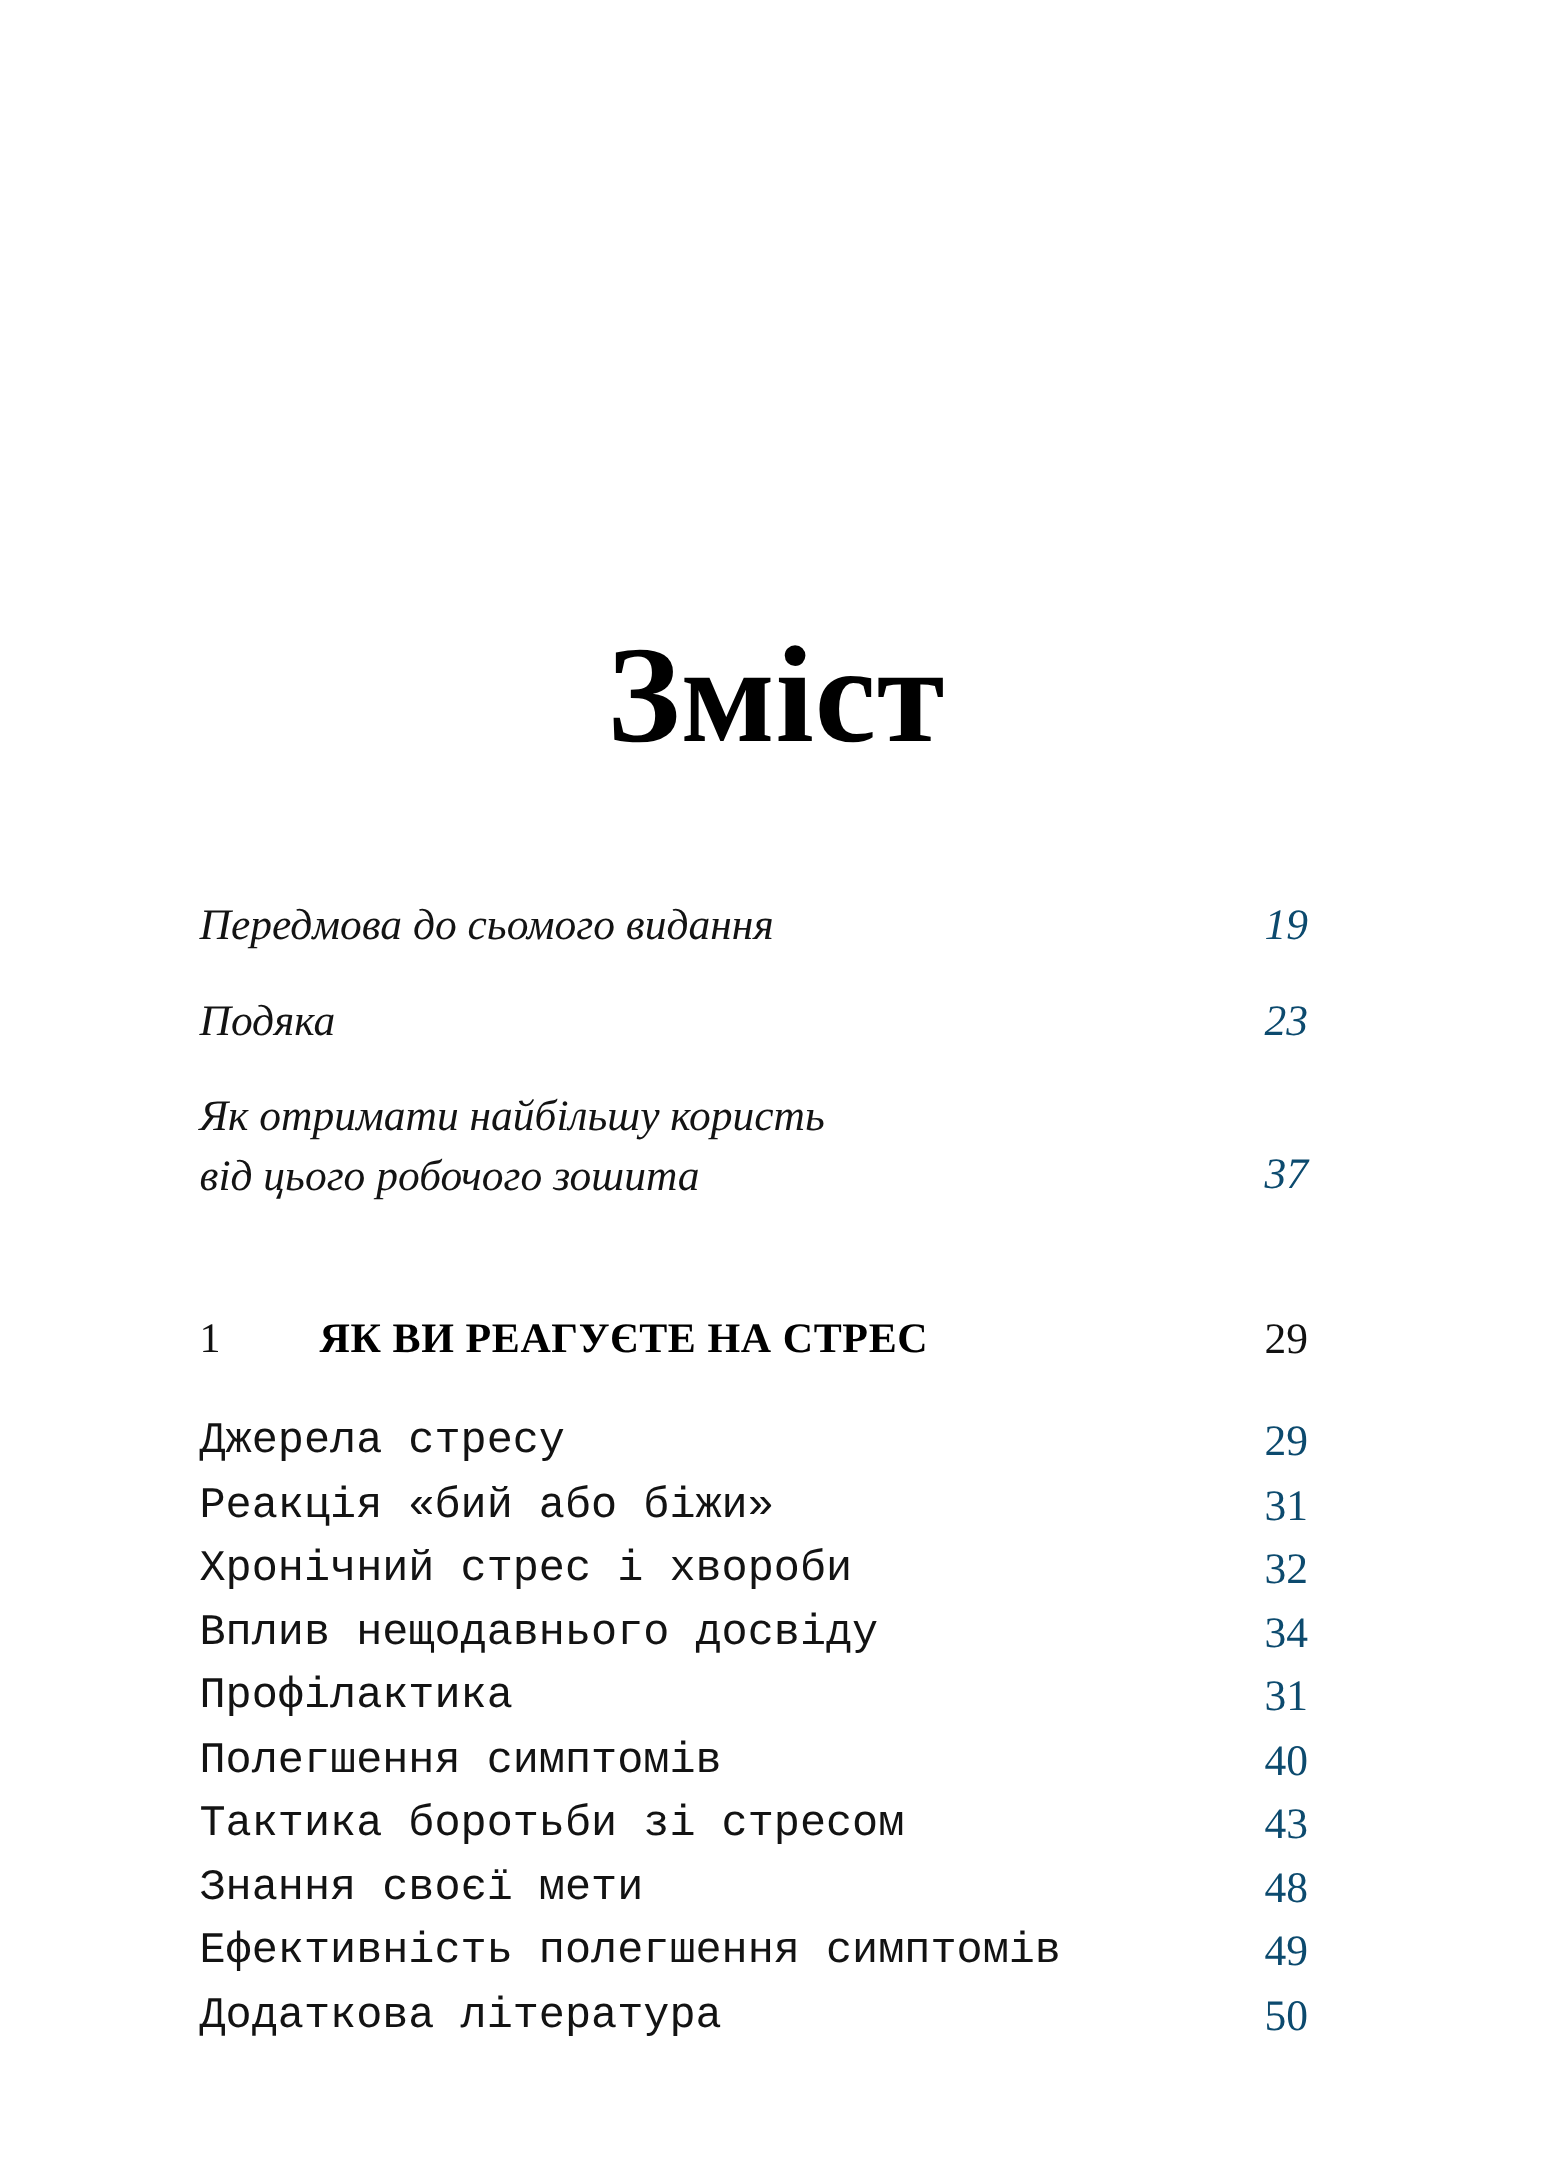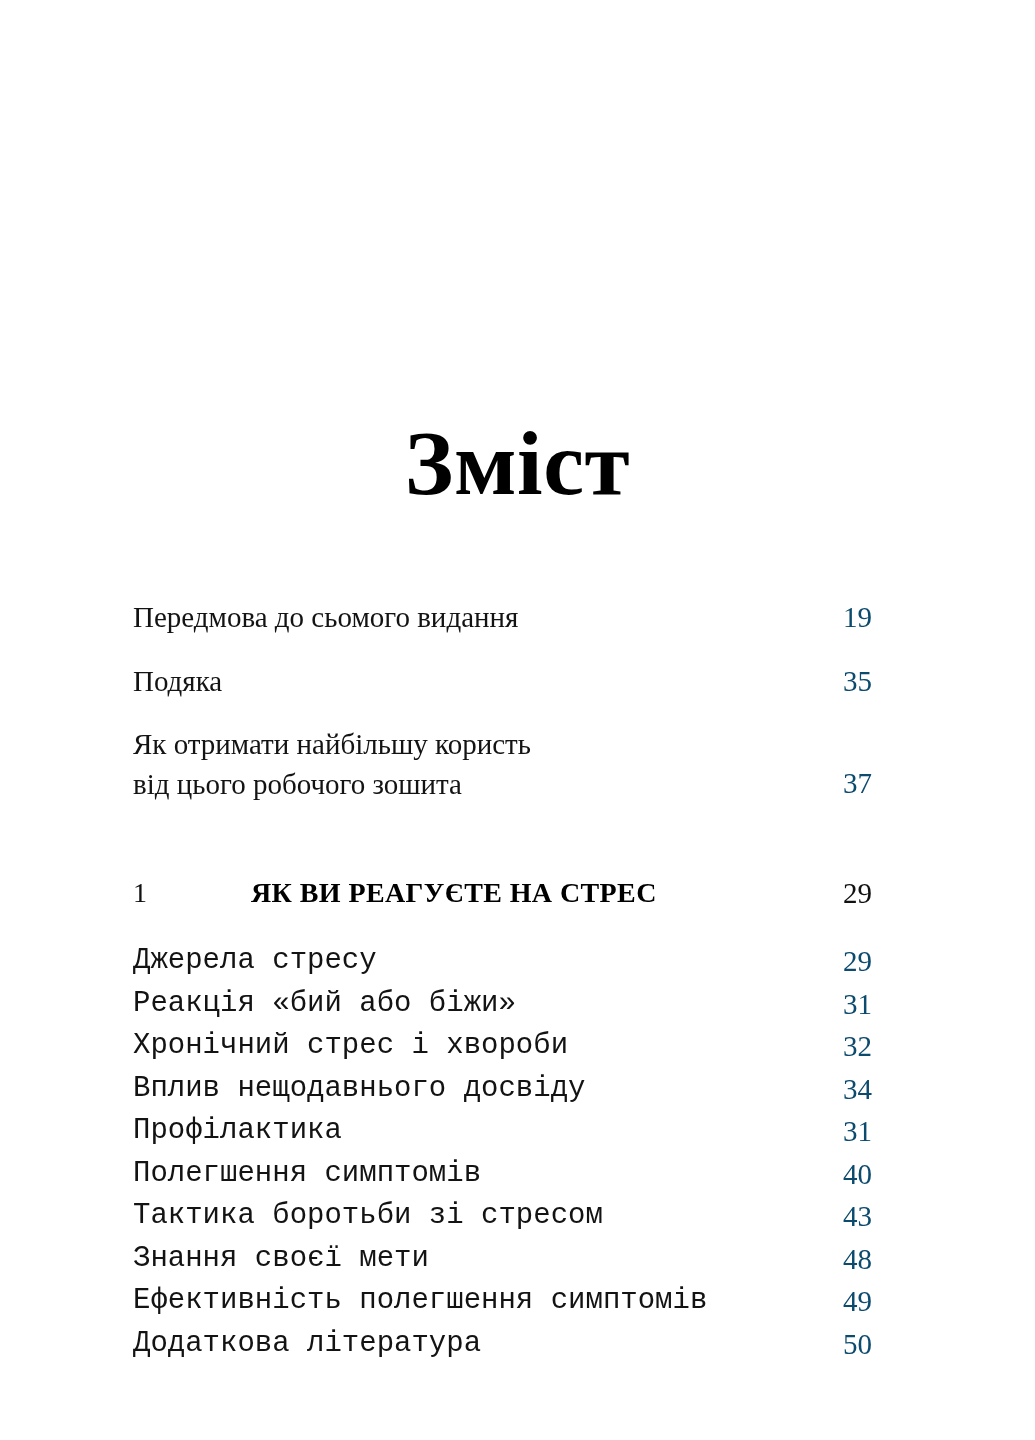--- a/index.html
+++ b/index.html
@@ -56,21 +56,21 @@
     right: 0;
     bottom: 0;
     width: 60px;
     text-align: left;
     font-size: 29px;
     line-height: 42px;
     color: #0c4a6e;
   }
 
   
-  .front .entry { margin-bottom: 22px; }
+  .front .entry { margin-bottom: 22px; font-style: italic; }
   .front .entry.two-line .entry-label { line-height: 40px; }
 
   
   .chapter-block { margin-top: 66px; }
 
   .chapter-head {
     position: relative;
     min-height: 46px;
     margin-bottom: 24px;
   }
@@ -78,21 +78,21 @@
     position: absolute;
     left: 0;
     top: 0;
     font-size: 28px;
     line-height: 46px;
     font-weight: 400;
     color: #111111;
   }
   .chapter-title {
     display: block;
-    margin-left: 118px;
+    margin-left: 80px;
     font-size: 28px;
     line-height: 46px;
     font-weight: 700;
     letter-spacing: 0.4px;
     color: #000000;
   }
   .chapter-page {
     position: absolute;
     right: 0;
     top: 0;
@@ -118,21 +118,21 @@
 
     <div class="front">
 
       <div class="entry">
         <span class="entry-label">Передмова до сьомого видання</span>
         <span class="entry-page">19</span>
       </div>
 
       <div class="entry">
         <span class="entry-label">Подяка</span>
-        <span class="entry-page">35</span>
+        <span class="entry-page">23</span>
       </div>
 
       <div class="entry two-line">
         <span class="entry-label">Як отримати найбільшу користь
 від цього робочого зошита</span>
         <span class="entry-page">37</span>
       </div>
 
     </div>
 

